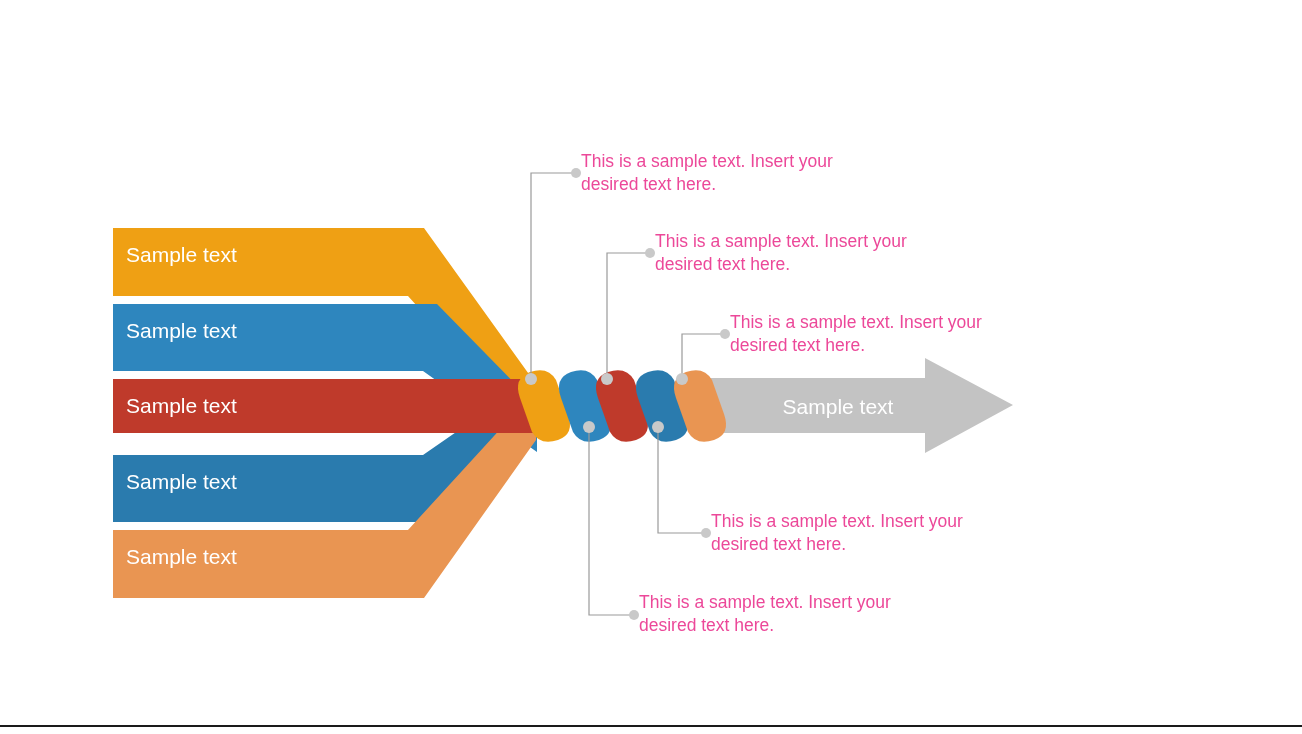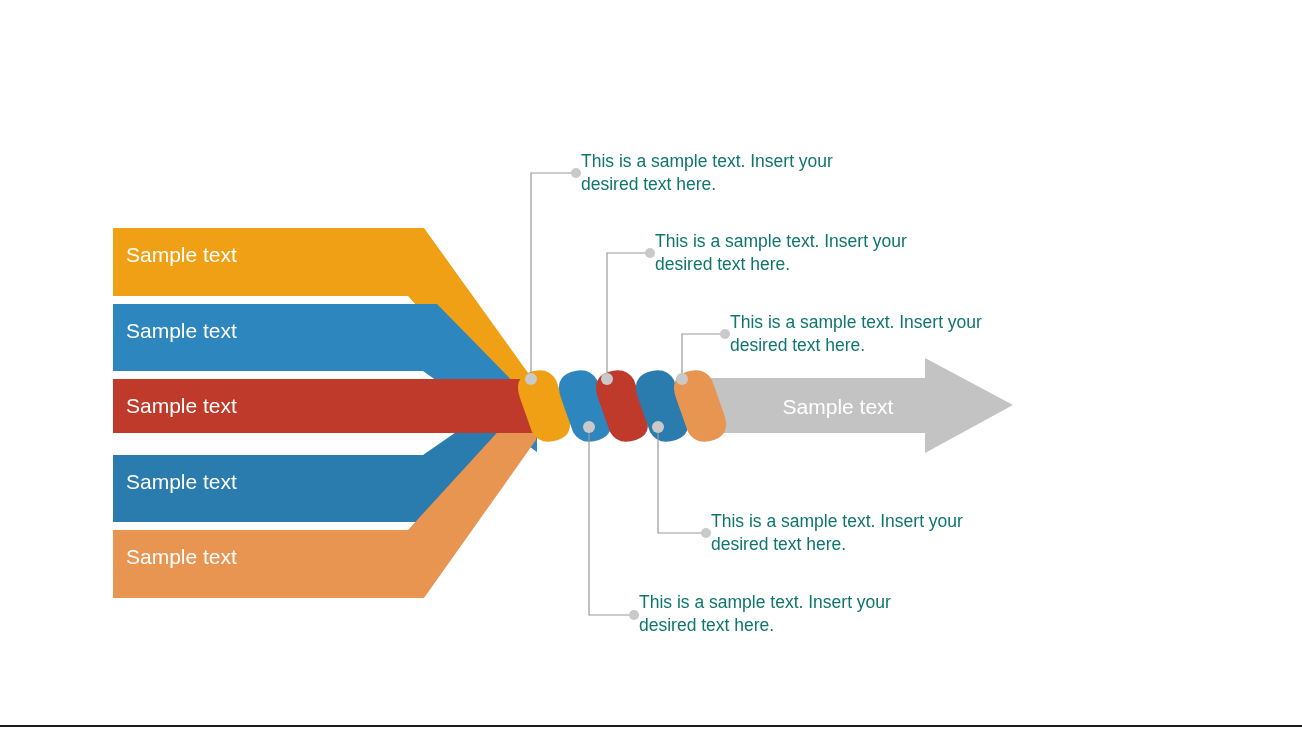--- a/index.html
+++ b/index.html
@@ -32,21 +32,21 @@
   .arrow-label {
     font-family: "Liberation Sans", sans-serif;
     font-size: 21px;
     fill: #ffffff;
   }
   .callout-text {
     position: absolute;
     font-family: "Liberation Sans", sans-serif;
     font-size: 17.5px;
     line-height: 23px;
-    color: #0f766e;
+    color: #ec4899;
     white-space: pre-line;
   }
   .footer-rule {
     position: absolute;
     left: 0;
     width: 1302px;
     height: 2px;
     background: #1a1a1a;
   }
 </style>

